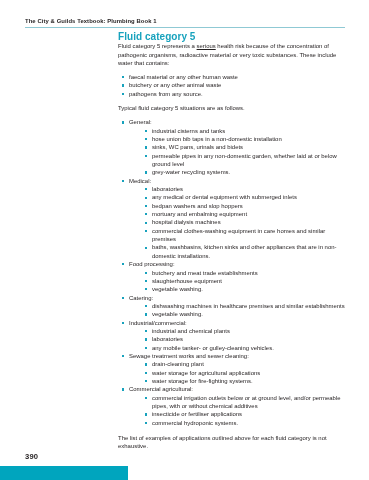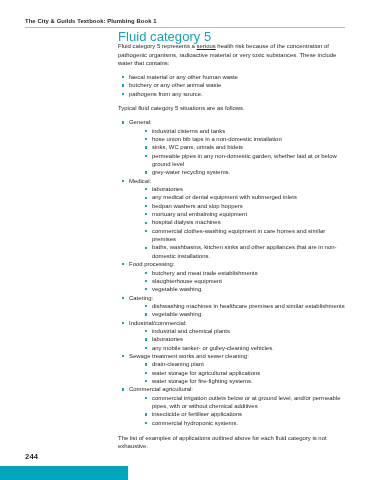--- a/index.html
+++ b/index.html
@@ -45,22 +45,22 @@
   }
   
   .content {
     position: absolute;
     left: 118px;
     top: 32px;
     width: 230px;
   }
   .section-heading {
     color: #17a2bd;
-    font-size: 13px;
-    font-weight: normal;
+    font-size: 10px;
+    font-weight: bold;
     line-height: 9.4px;
     margin: 0 0 1px 0;
     letter-spacing: 0.05px;
   }
   p.body {
     font-size: 5.95px;
     line-height: 8.35px;
     margin: 0;
     color: #231f20;
     text-align: left;
@@ -260,16 +260,16 @@
               <span class="li-text">commercial hydroponic systems.</span>
             </li>
           </ul>
         </li>
       </ul>
 
     <p class="body spaced">The list of examples of applications outlined above for each fluid category is not exhaustive.</p>
 
   </div>
 
-  <div class="page-number">244</div>
+  <div class="page-number">390</div>
   <div class="footer-bar"></div>
 
 </div>
 
 </body></html>

